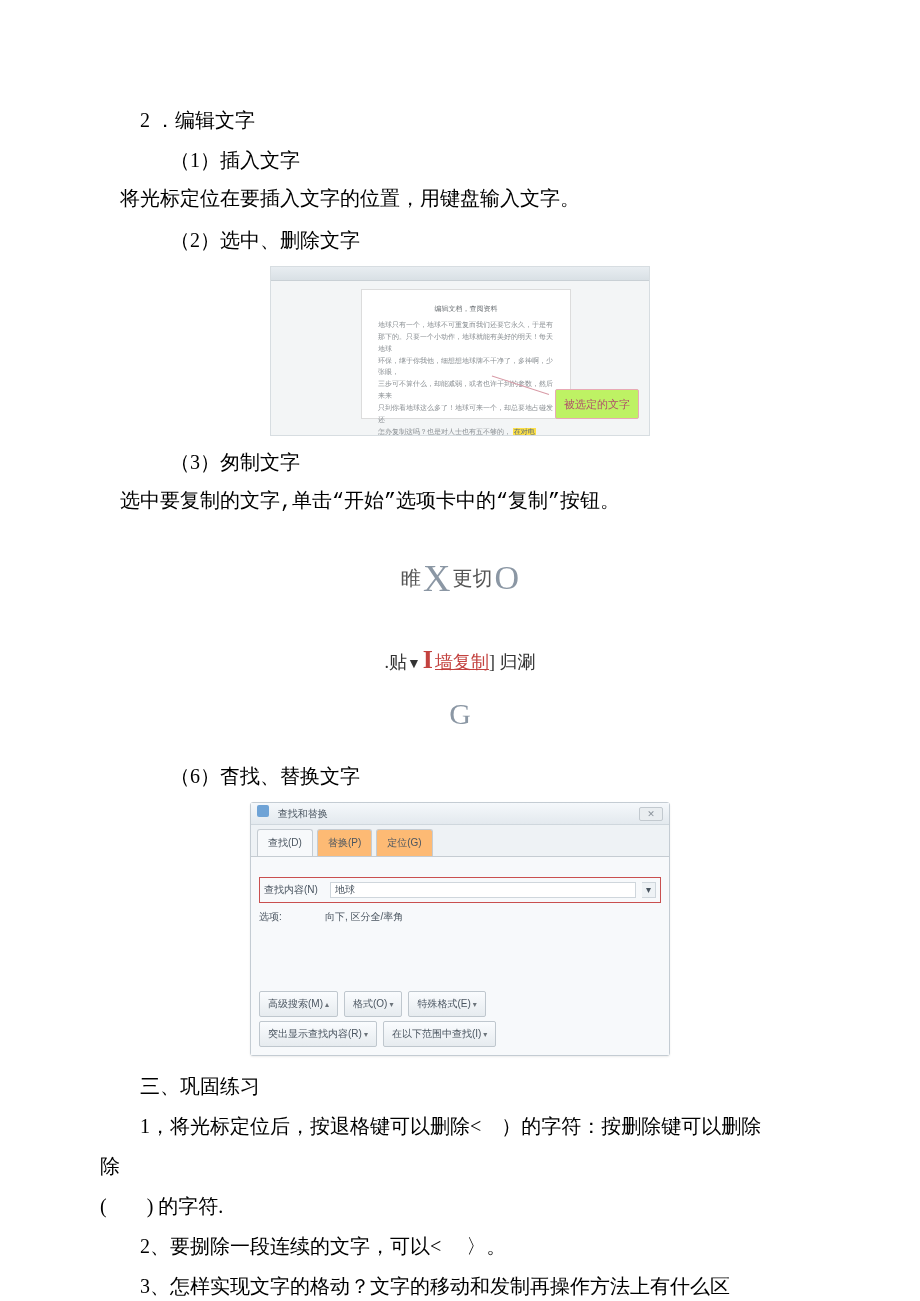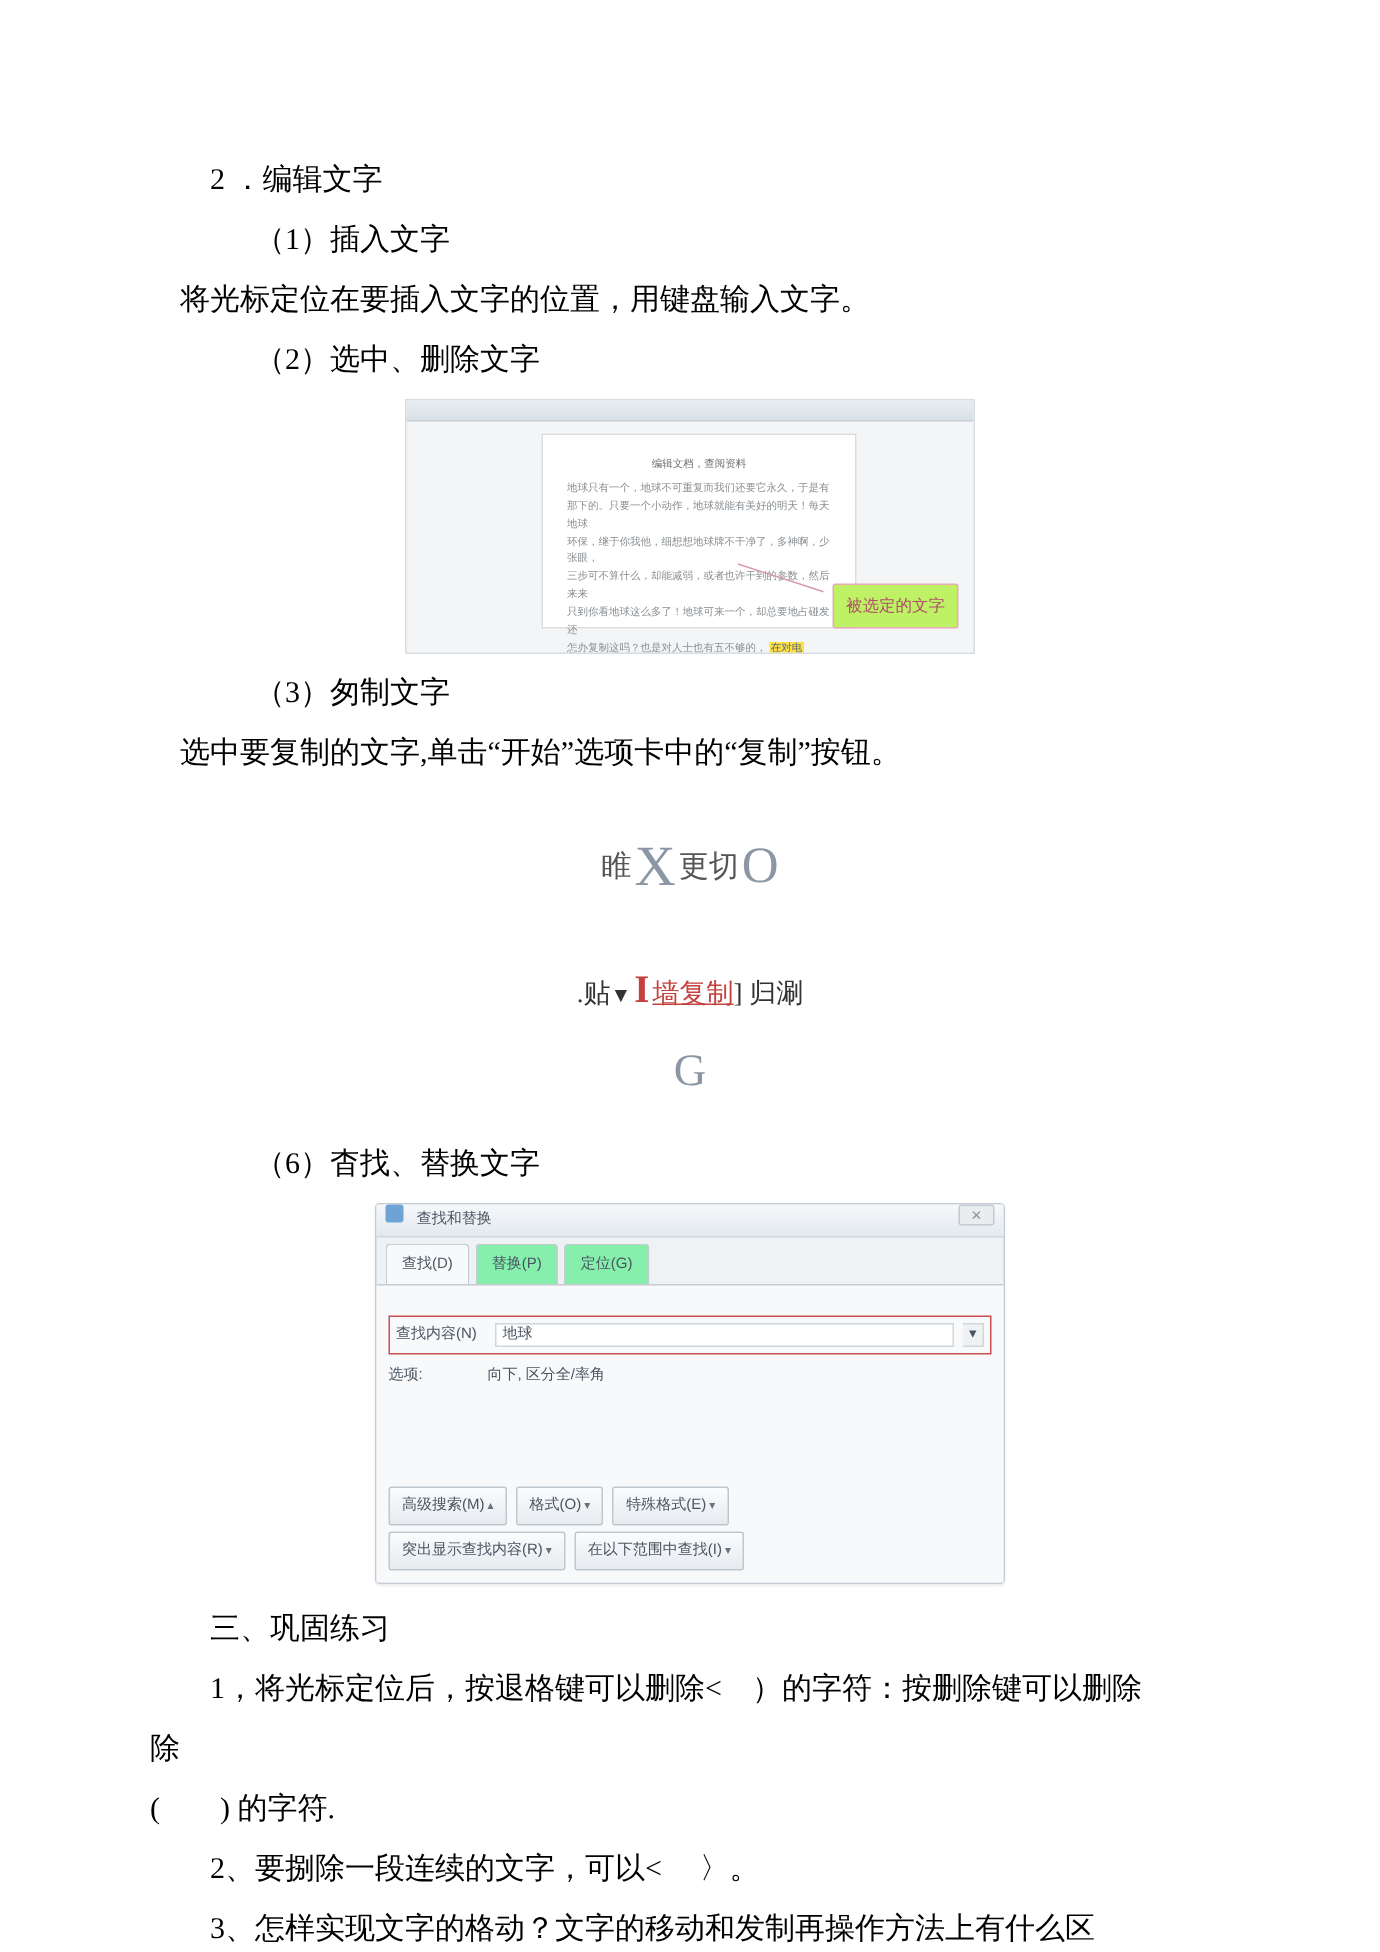--- a/index.html
+++ b/index.html
@@ -9,21 +9,21 @@
     background: #ffffff;
     font-family: "SimSun", "宋体", serif;
     font-size: 20px;
     color: #000;
     padding: 100px 100px 40px 100px;
     line-height: 2.0;
   }
   .indent1 { padding-left: 40px; }
   .indent2 { padding-left: 70px; }
   .no-indent { padding-left: 0; }
-  .body-text { padding-left: 20px; }
+  .body-text { padding-left: 20px; font-family: Liberation Mono, monospace; }
 
   
   .screenshot1 {
     width: 380px;
     height: 170px;
     margin: 6px auto 6px auto;
     background: #f3f5f6;
     border: 1px solid #d7dde1;
     position: relative;
     overflow: hidden;
@@ -91,40 +91,40 @@
     font-family: "Microsoft YaHei", sans-serif;
     font-size: 10px;
     color: #4a5560;
     box-shadow: 0 1px 2px rgba(0,0,0,0.08);
   }
   .dialog .titlebar {
     height: 22px;
     background: linear-gradient(#f5f8fb, #e3e9ee);
     border-bottom: 1px solid #cfd7dd;
     display: flex;
-    align-items: flex-start;
+    align-items: center;
     padding: 0 6px;
     justify-content: space-between;
   }
   .dialog .titlebar .ticon {
     width: 12px; height: 12px; background: #6fa3d6; border-radius: 2px; margin-right: 6px;
     display: inline-block;
   }
   .dialog .titlebar .closebox {
     width: 24px; height: 14px; border: 1px solid #c2c9cf; border-radius: 2px; background: #e9edf0;
     display: flex; align-items: center; justify-content: center; color: #8a929a; font-size: 9px;
   }
   .dialog .tabs {
     display: flex; gap: 2px; padding: 4px 6px 0 6px;
   }
   .dialog .tab {
     padding: 3px 10px;
     border: 1px solid #c5ccd2;
     border-bottom: none;
-    background: #86efac;
+    background: #fdba74;
     border-radius: 3px 3px 0 0;
     margin-right: 2px;
   }
   .dialog .tab.active { background: #f7f9fb; }
   .dialog .body {
     background: #f7f9fb;
     border-top: 1px solid #c5ccd2;
     padding: 20px 8px 8px 8px;
   }
   .dialog .field-row {

